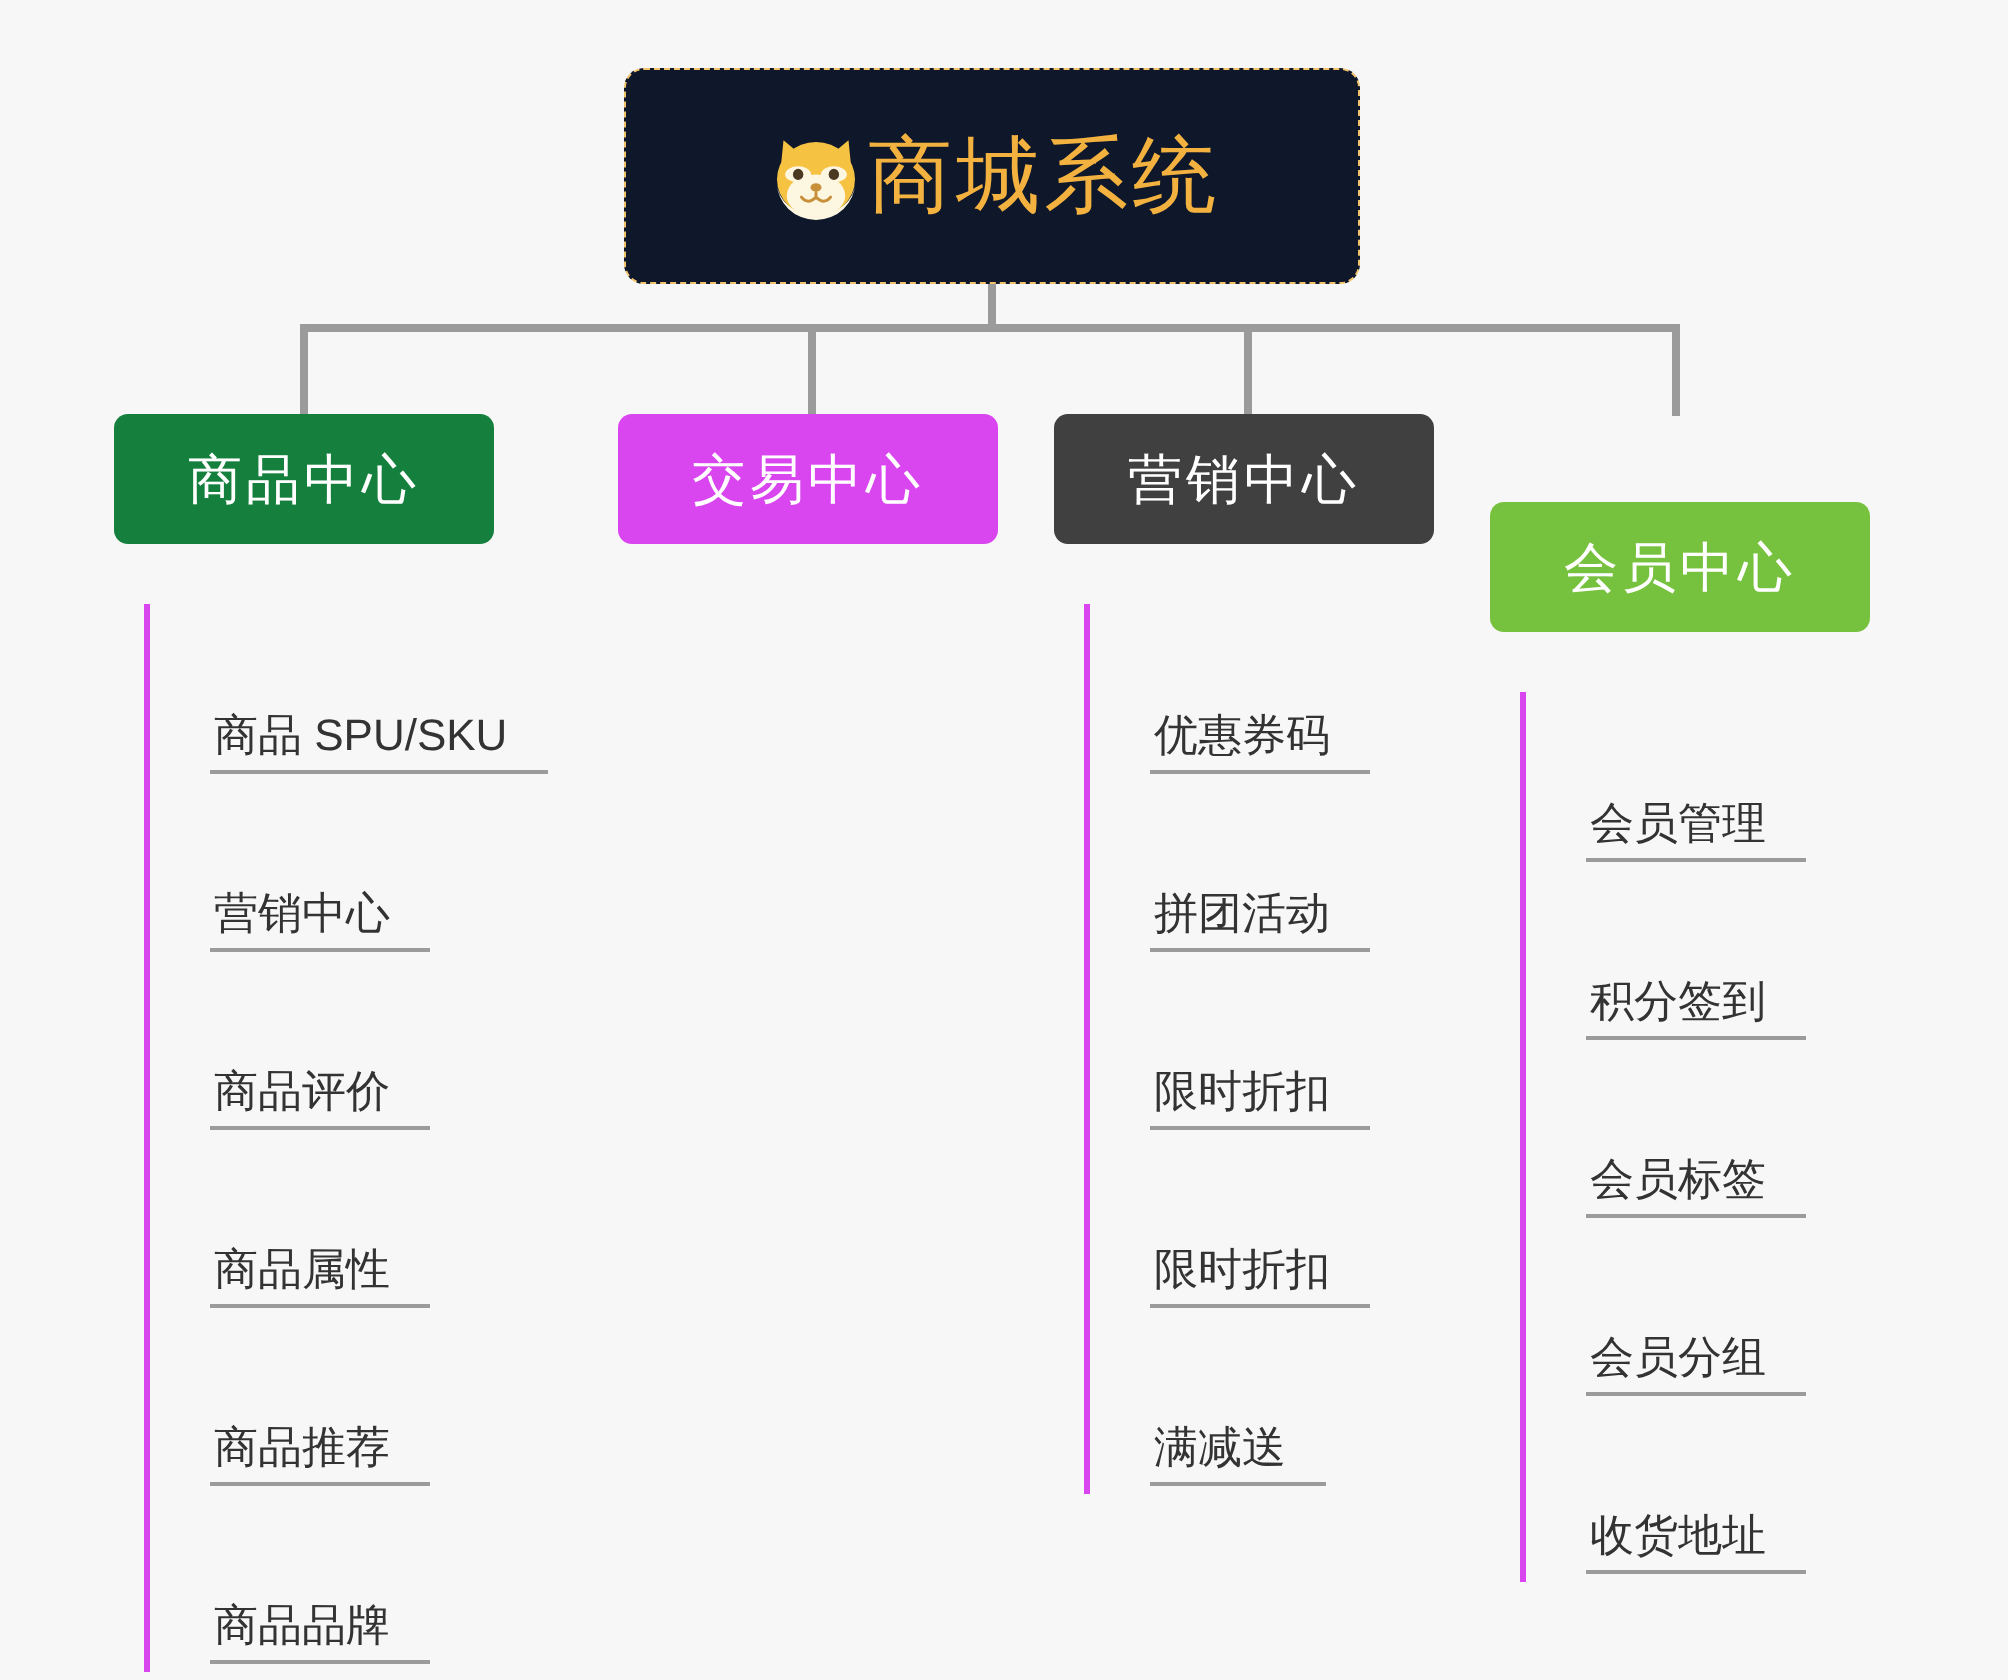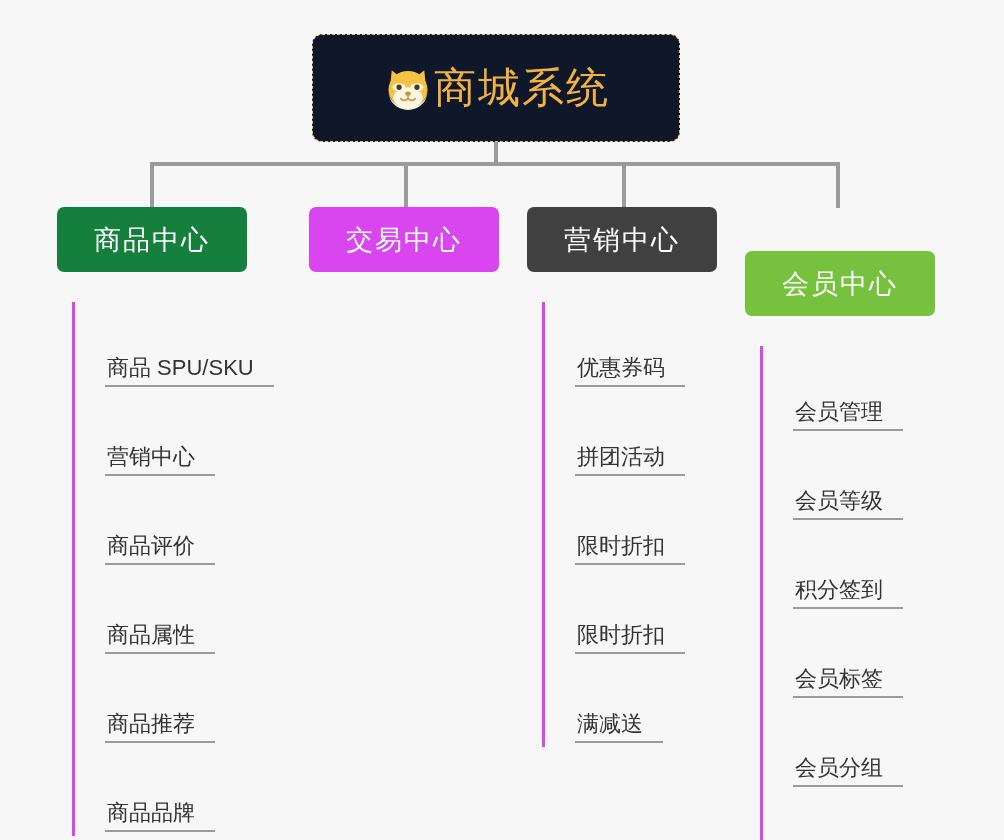--- a/index.html
+++ b/index.html
@@ -170,23 +170,20 @@
 
   <div class="col" style="left:745px;margin-top:44px;">
     <div class="cat-box" style="background: rgb(118, 193, 62);">
       <span>会员中心</span>
     </div>
     <div class="leaf-list">
       <div class="leaf">
           <span class="leaf-label">会员管理</span>
         </div>
       <div class="leaf">
-          <span class="leaf-label">会员等级</span>
-        </div>
-      <div class="leaf">
           <span class="leaf-label">积分签到</span>
         </div>
       <div class="leaf">
           <span class="leaf-label">会员标签</span>
         </div>
       <div class="leaf">
           <span class="leaf-label">会员分组</span>
         </div>
       <div class="leaf">
           <span class="leaf-label">收货地址</span>

